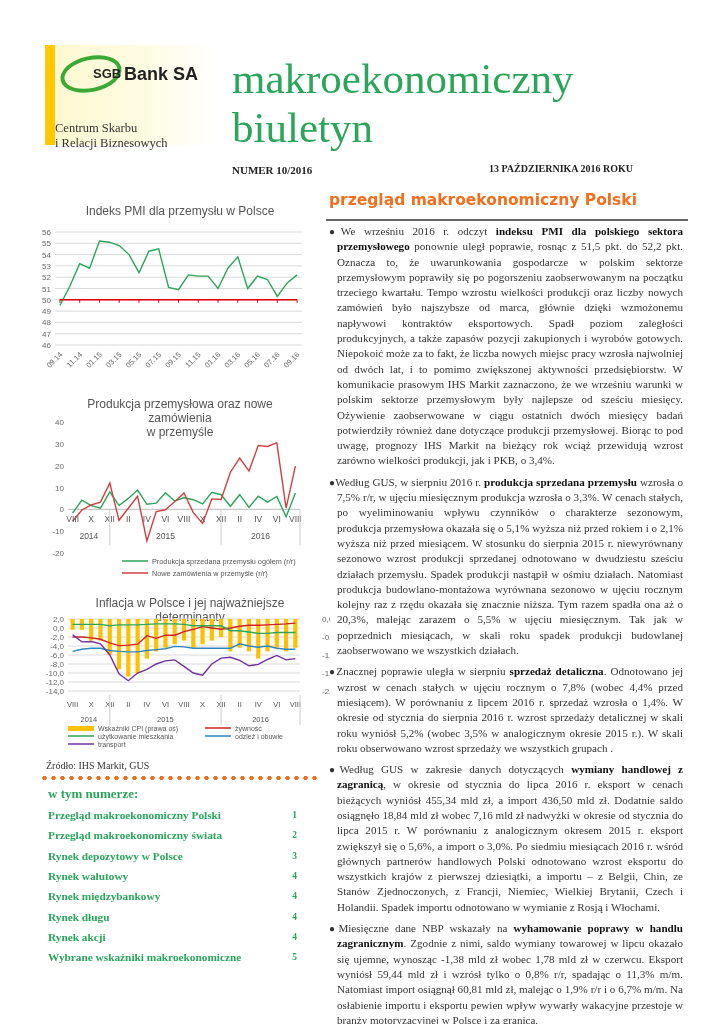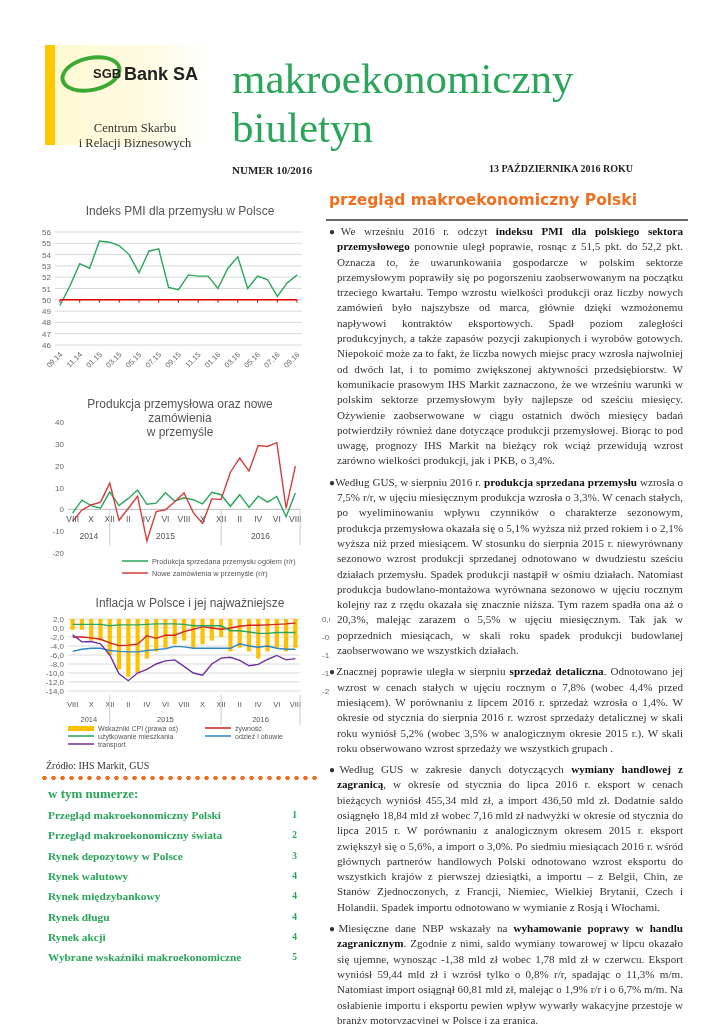--- a/index.html
+++ b/index.html
@@ -3,21 +3,21 @@
 <meta charset="utf-8">
 <style>
   * { box-sizing: border-box; margin: 0; padding: 0; }
   body { width: 725px; height: 1024px; background: #fff; font-family: "DejaVu Serif", "Liberation Serif", serif; color: #222; position: relative; overflow: hidden; }
   .header-box { position: absolute; left: 45px; top: 45px; width: 170px; height: 100px; background: linear-gradient(90deg, #fff9d0 0%, #fffbe2 60%, #ffffff 100%); }
   .header-bar { position: absolute; left: 45px; top: 45px; width: 10px; height: 100px; background: #ffc800; }
   .logo { position: absolute; left: 60px; top: 56px; width: 150px; height: 40px; }
   .logo-sgb { position: absolute; left: 0; top: 0; width: 62px; height: 36px; border: 4px solid #3aaa35; border-radius: 50%; transform: rotate(-12deg); }
   .logo-sgb-text { position: absolute; left: 10px; top: 10px; font-family: "Liberation Sans", sans-serif; font-weight: bold; font-size: 13px; color: #222; margin-left: 23px; }
   .logo-bank { position: absolute; left: 64px; top: 8px; font-family: "Liberation Sans", sans-serif; font-weight: bold; font-size: 18px; color: #222; }
-  .center-name { position: absolute; left: 55px; top: 121px; width: 160px; text-align: center; font-size: 12.5px; line-height: 15px; color: #333; font-family: "Liberation Serif", serif; }
+  .center-name { position: absolute; left: 55px; top: 121px; width: 160px; font-size: 12.5px; line-height: 15px; color: #333; font-family: "Liberation Serif", serif; }
   .title { position: absolute; left: 232px; top: 54px; font-family: "Liberation Serif", serif; color: #2aa55a; font-size: 43px; line-height: 49px; }
   .numer { position: absolute; left: 232px; top: 164px; font-family: "Liberation Serif", serif; font-weight: bold; font-size: 11px; color: #222; font-variant: small-caps; }
   .date { position: absolute; left: 489px; top: 163px; font-family: "Liberation Serif", serif; font-weight: bold; font-size: 10px; color: #222; font-variant: small-caps; }
   .section-title { position: absolute; left: 329px; top: 191px; font-family: "DejaVu Sans", sans-serif; font-weight: bold; font-size: 15.5px; color: #f07020; }
   .section-rule { position: absolute; left: 326px; top: 219px; width: 362px; height: 2px; background: #666; }
   .chart-title { position: absolute; font-family: "Liberation Sans", sans-serif; font-size: 12px; color: #555; text-align: center; }
   svg text { font-family: "Liberation Sans", sans-serif; }
   .source { position: absolute; left: 46px; top: 760px; font-size: 10px; font-family: "Liberation Serif", serif; color: #333; }
   .dots { position: absolute; left: 40px; top: 775px; width: 280px; height: 6px; background-image: radial-gradient(circle, #f07020 2px, transparent 2.3px); background-size: 9px 6px; }
   .toc-heading { position: absolute; left: 48px; top: 786px; font-family: "Liberation Serif", serif; font-weight: bold; font-size: 13px; color: #2aa55a; }
@@ -142,20 +142,21 @@
     <line x1="270" x2="270" y1="91.33333333333333" y2="127.33333333333333" stroke="#ccc"></line>
     <text x="230.56" y="121.33333333333333" text-anchor="middle" font-size="8.5" fill="#555">2016</text>
     <line x1="92" x2="118" y1="143" y2="143" stroke="#2aa55a" stroke-width="1.5"></line>
     <text x="122" y="146" font-size="7.3" fill="#555">Produkcja sprzedana przemysłu ogółem (r/r)</text>
     <line x1="92" x2="118" y1="155" y2="155" stroke="#d04040" stroke-width="1.5"></line>
     <text x="122" y="158" font-size="7.3" fill="#555">Nowe zamówienia w przemyśle (r/r)</text>
   </svg>
 
 <div class="chart-title" style="left:75px; top:596px; width:230px; line-height:14px;">
   <div>Inflacja w Polsce i jej najważniejsze</div>
+  <div>determinanty</div>
 </div>
 <svg id="chart3" style="position:absolute; left:30px; top:615px;" width="300" height="145">
     <line x1="38" x2="270" y1="4" y2="4" stroke="#d9d9d9" stroke-width="1"></line>
     <text x="34" y="7" text-anchor="end" font-size="8" fill="#666">2,0</text>
     <line x1="38" x2="270" y1="13" y2="13" stroke="#d9d9d9" stroke-width="1"></line>
     <text x="34" y="16" text-anchor="end" font-size="8" fill="#666">0,0</text>
     <line x1="38" x2="270" y1="22" y2="22" stroke="#d9d9d9" stroke-width="1"></line>
     <text x="34" y="25" text-anchor="end" font-size="8" fill="#666">-2,0</text>
     <line x1="38" x2="270" y1="31" y2="31" stroke="#d9d9d9" stroke-width="1"></line>
     <text x="34" y="34" text-anchor="end" font-size="8" fill="#666">-4,0</text>

